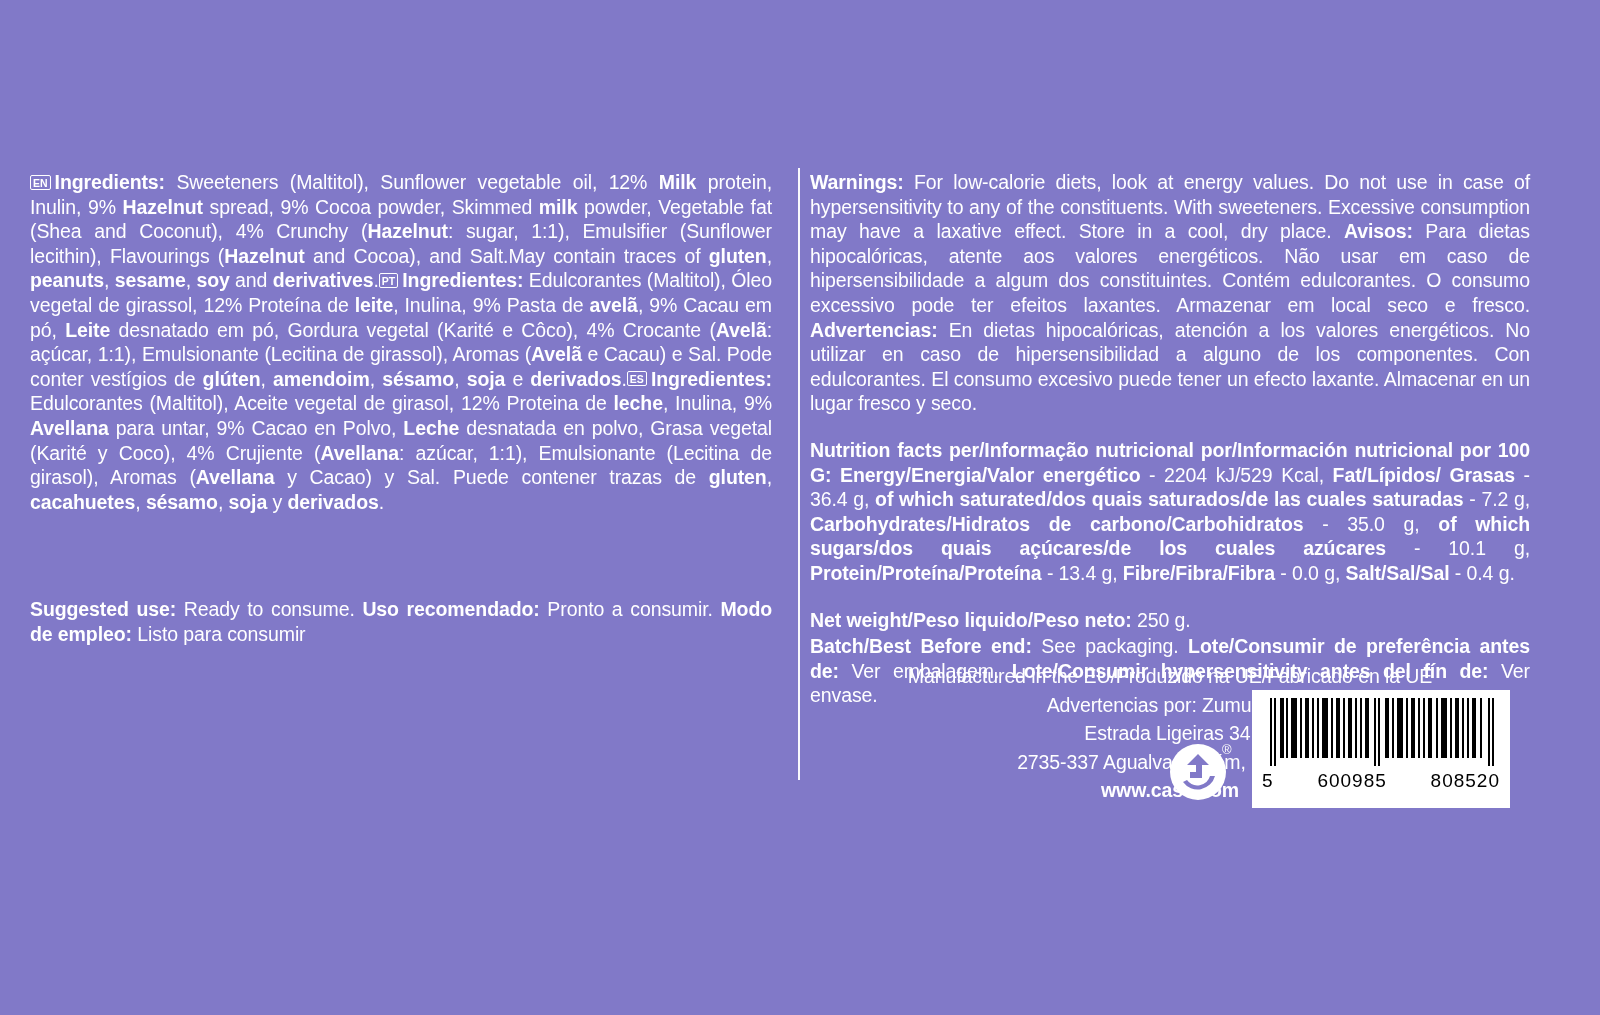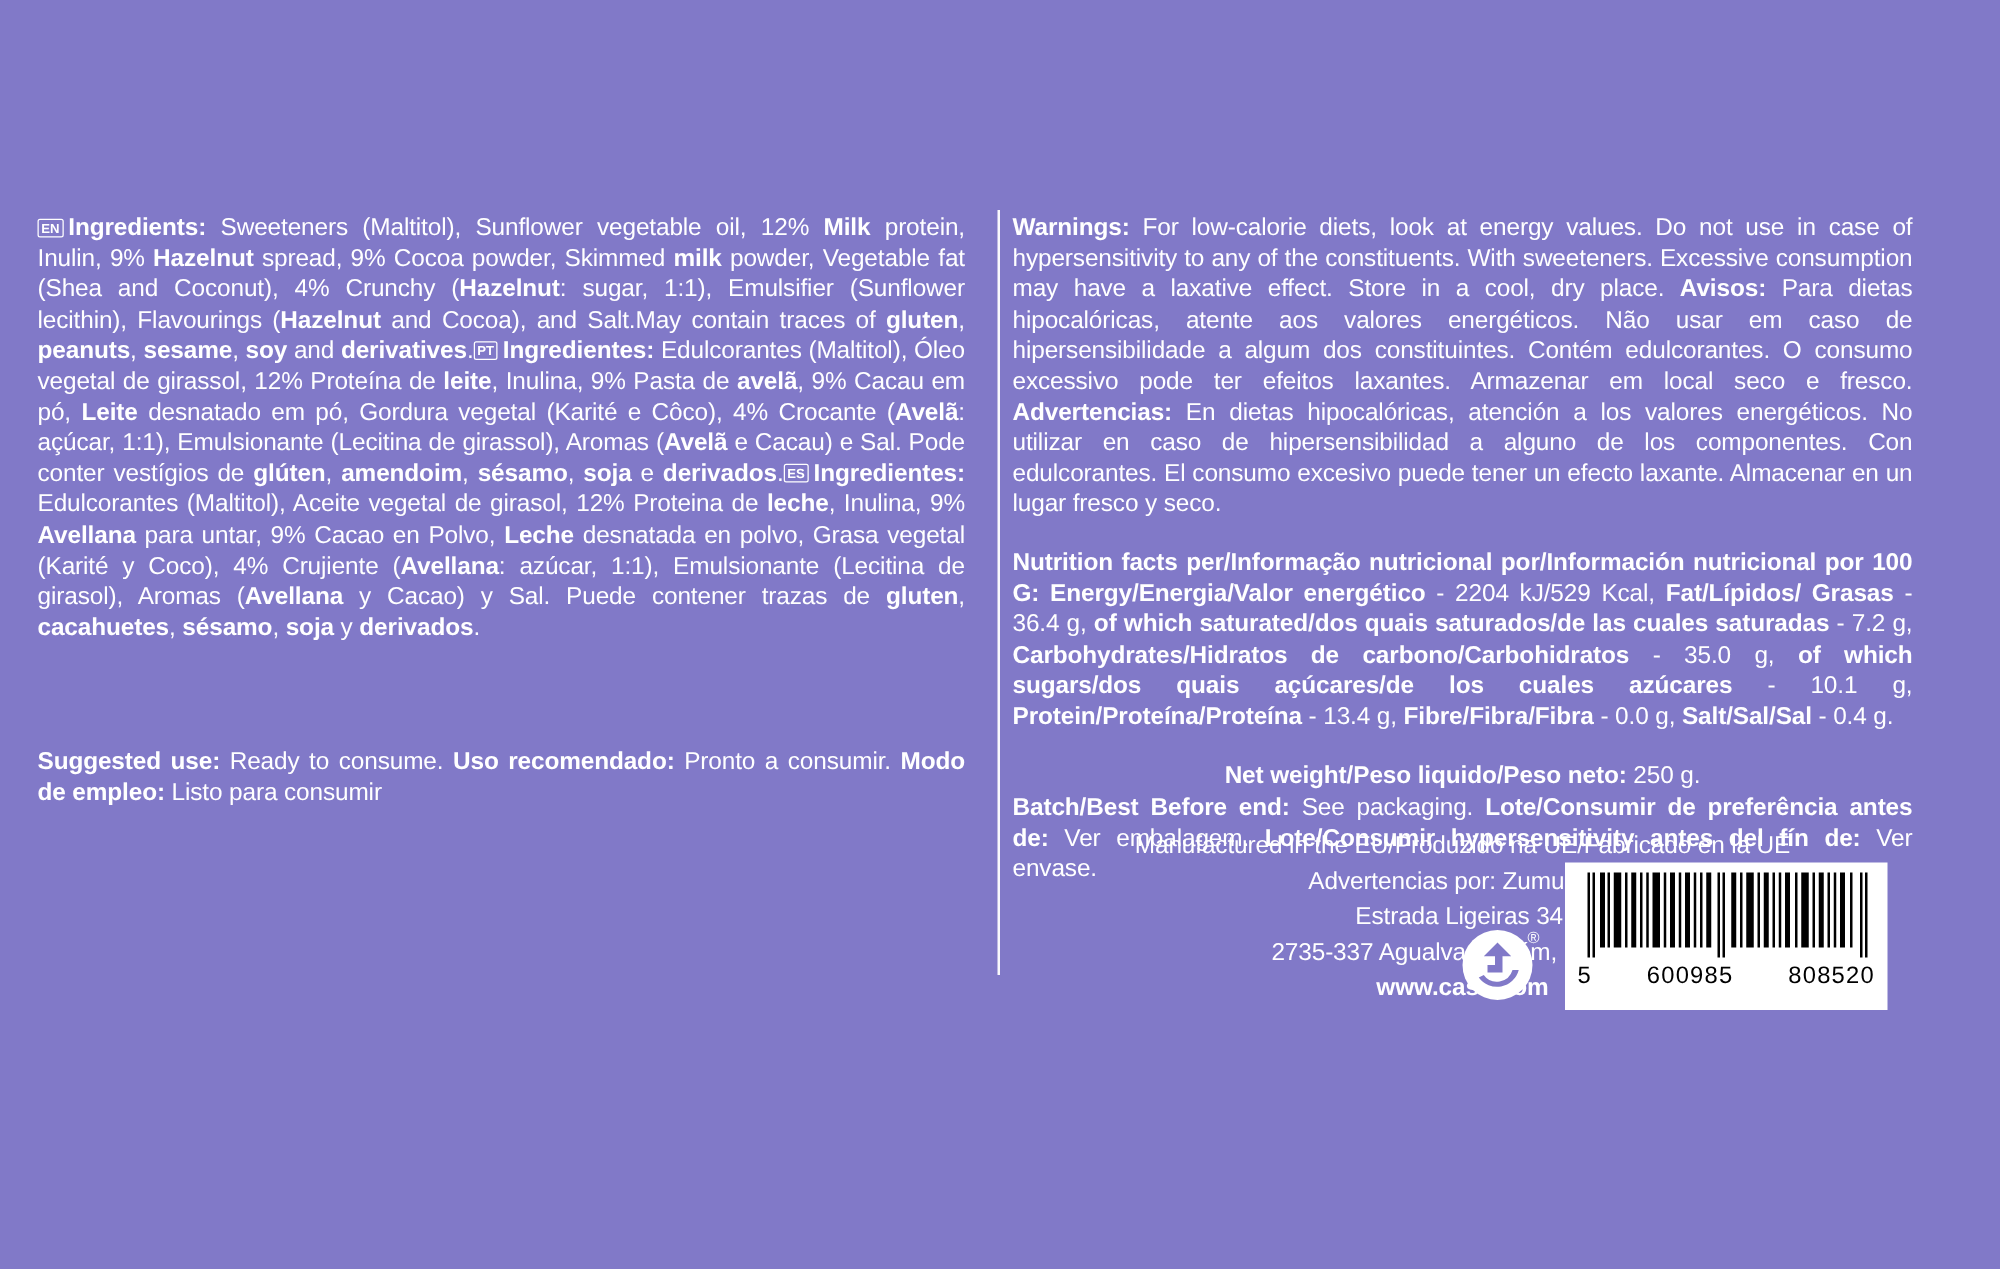--- a/index.html
+++ b/index.html
@@ -71,21 +71,21 @@
     top: 597px;
     width: 742px;
   }
   .suggested p { text-align: justify; }
   .warnings p { text-align: justify; }
   .nutrition {
     margin-top: 22px;
   }
   .nutrition p { text-align: justify; }
   .netweight { margin-top: 22px; }
-  .netweight p { text-align: center; }
+  .netweight p { text-align: left; }
   .batch { margin-top: 2px; }
   .batch p { text-align: justify; }
   .manufact { margin-top: 22px; }
   .manufact p { text-align: center; line-height: 28.5px; }
   .footer-row {
     position: absolute;
     left: 810px;
     top: 640px;
     width: 720px;
   }

